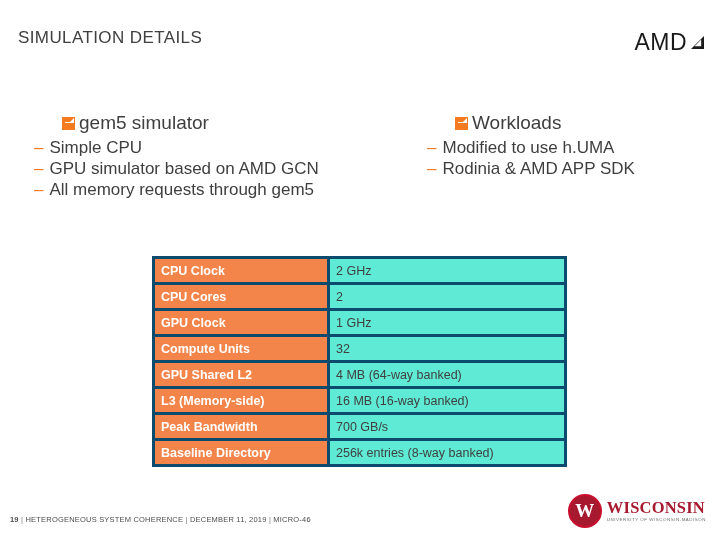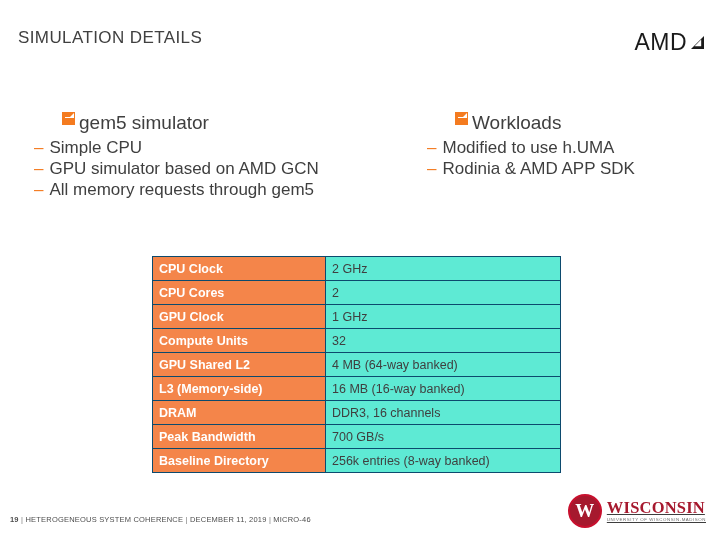--- a/index.html
+++ b/index.html
@@ -54,21 +54,21 @@
 
   
   .bullet-col {
     position: absolute;
   }
   .col-left { left: 22px; top: 112px; width: 420px; }
   .col-right { left: 415px; top: 112px; width: 300px; }
 
   .lvl1 {
     display: flex;
-    align-items: flex-start;
+    align-items: center;
     font-size: 19px;
     color: #3f3f3f;
     margin-bottom: 4px;
     white-space: nowrap;
     padding-left: 40px;
   }
   .marker-box {
     width: 13px;
     height: 13px;
     background: #f47b20;
@@ -120,21 +120,21 @@
     position: absolute;
     left: 152px;
     top: 256px;
     border-collapse: collapse;
     font-size: 12.5px;
   }
   .spec-table td {
     padding: 2px 6px;
     height: 19px;
     vertical-align: middle;
-    border: 1px solid #0c4a6e;
+    border: 3px solid #0c4a6e;
   }
   .cell-label {
     background: #f4854a;
     color: #ffffff;
     font-weight: bold;
     width: 160px;
     font-size: 12.5px;
   }
   .cell-value {
     background: #5eead4;
@@ -178,21 +178,20 @@
     font-family: "Liberation Serif", serif;
     font-weight: bold;
     font-size: 19px;
     box-sizing: border-box;
   }
   .wisc-words {
     margin-left: 5px;
     display: flex;
     flex-direction: column;
     justify-content: center;
-    text-decoration: underline;
   }
   .wisc-main {
     font-family: "Liberation Serif", serif;
     font-weight: bold;
     font-size: 16.5px;
     color: #a6192e;
     letter-spacing: 0.2px;
     line-height: 1;
   }
   .wisc-sub {
@@ -273,24 +272,20 @@
     </tr>
     <tr>
       <td class="cell-label">GPU Shared L2</td>
       <td class="cell-value">4 MB (64-way banked)</td>
     </tr>
     <tr>
       <td class="cell-label">L3 (Memory-side)</td>
       <td class="cell-value">16 MB (16-way banked)</td>
     </tr>
     <tr>
-      <td class="cell-label">DRAM</td>
-      <td class="cell-value">DDR3, 16 channels</td>
-    </tr>
-    <tr>
       <td class="cell-label">Peak Bandwidth</td>
       <td class="cell-value">700 GB/s</td>
     </tr>
     <tr>
       <td class="cell-label">Baseline Directory</td>
       <td class="cell-value">256k entries (8-way banked)</td>
     </tr>
   </tbody>
 </table>
 

